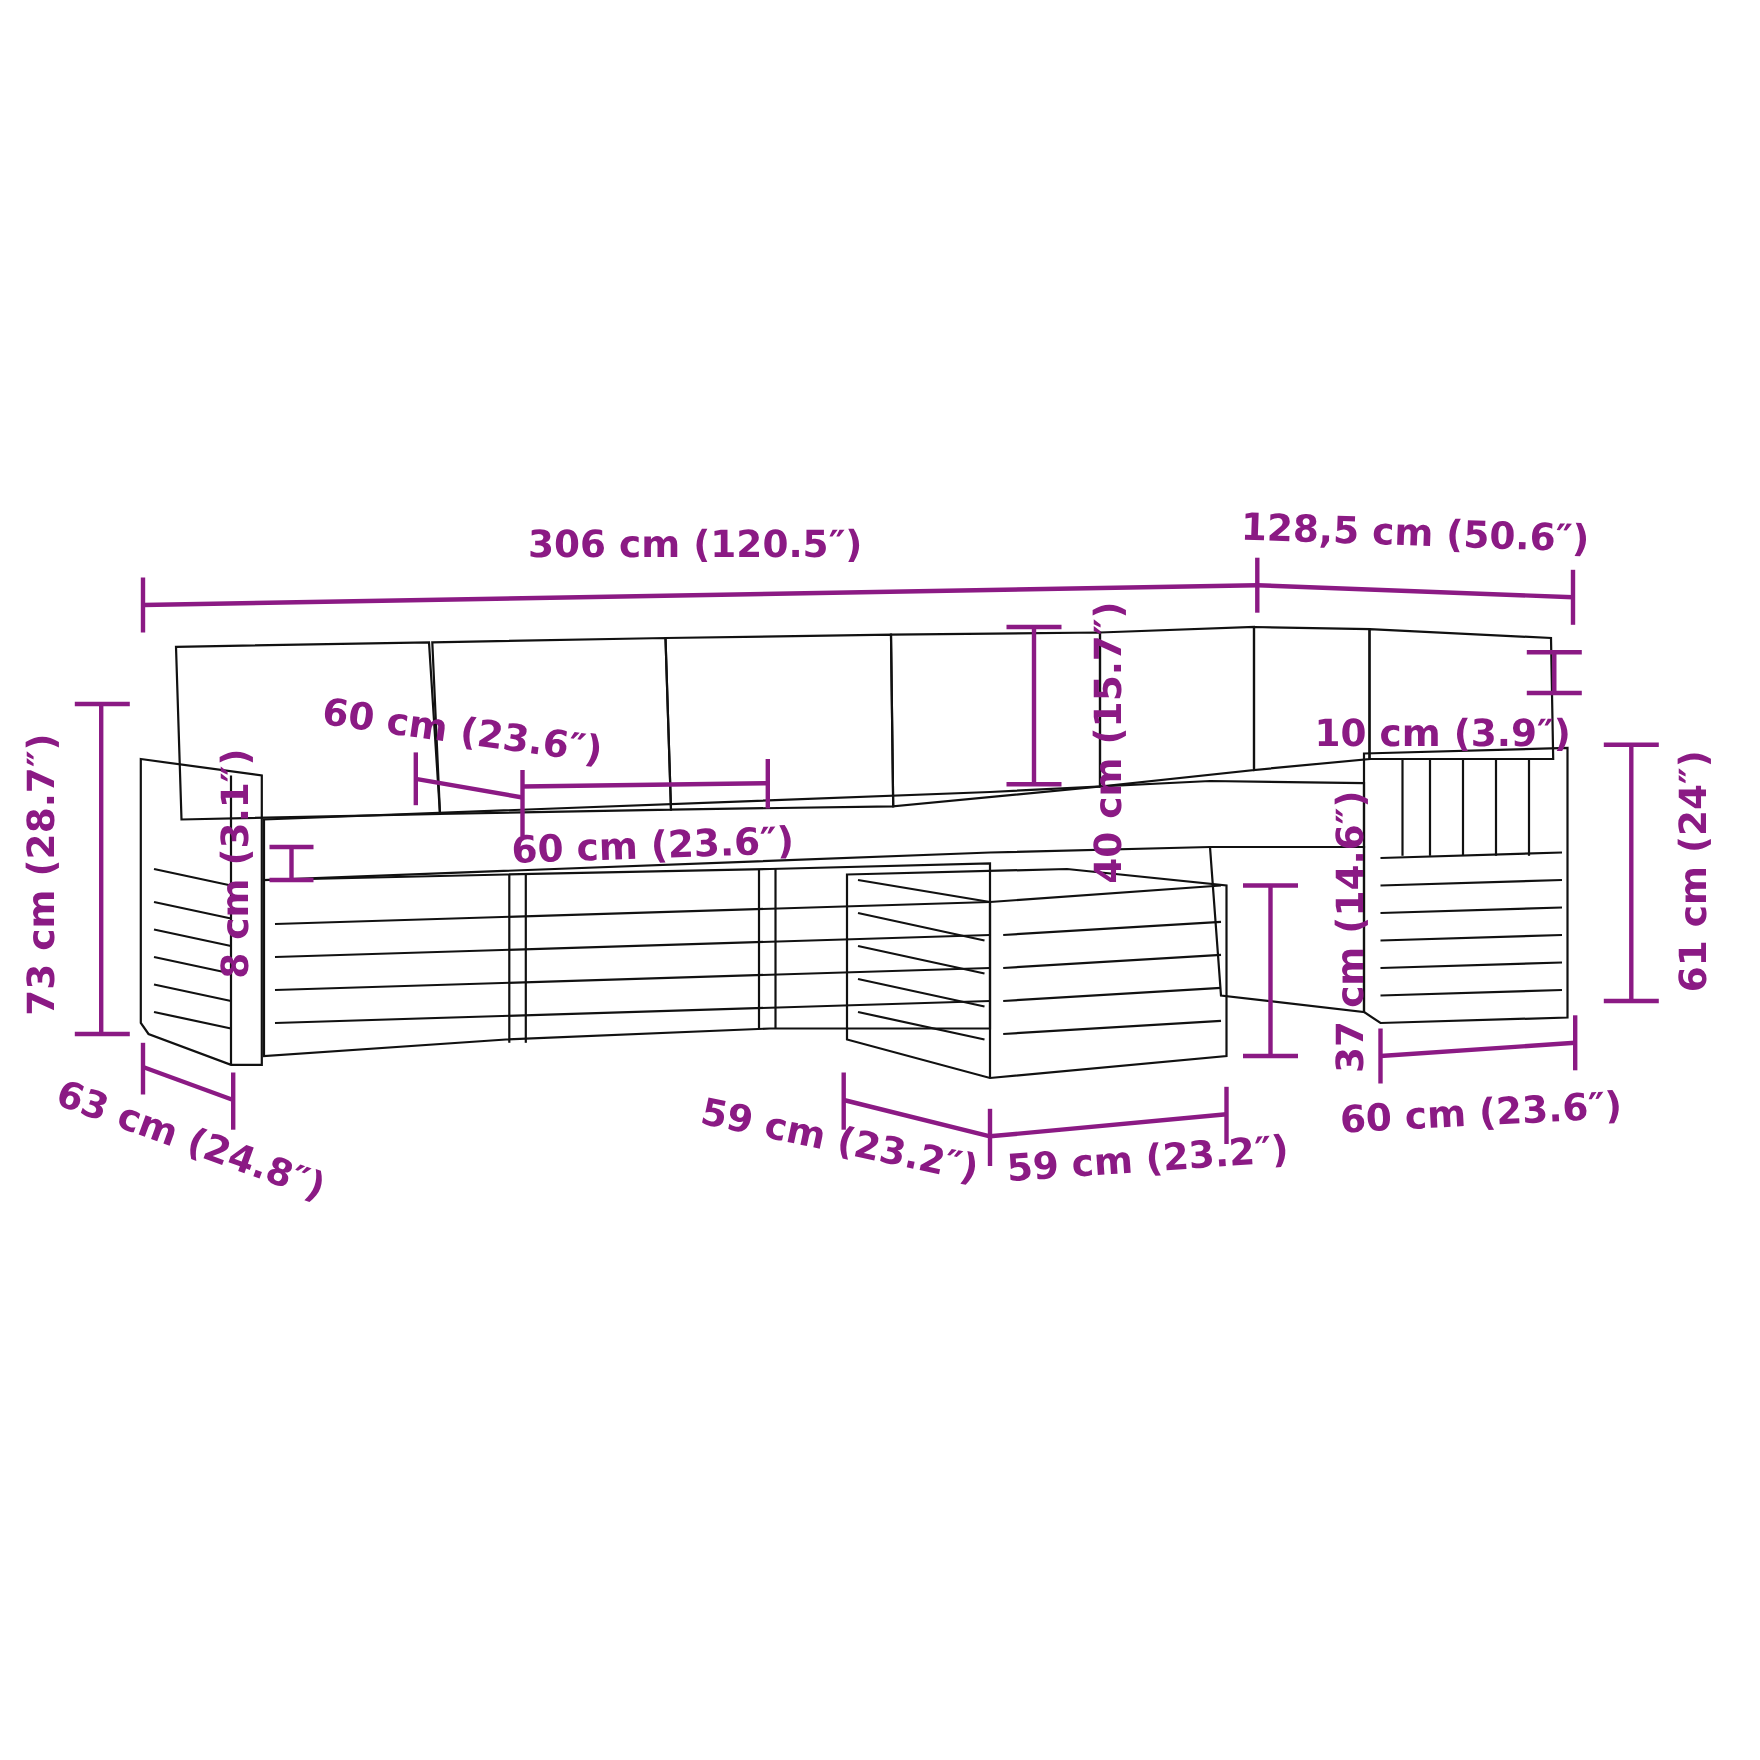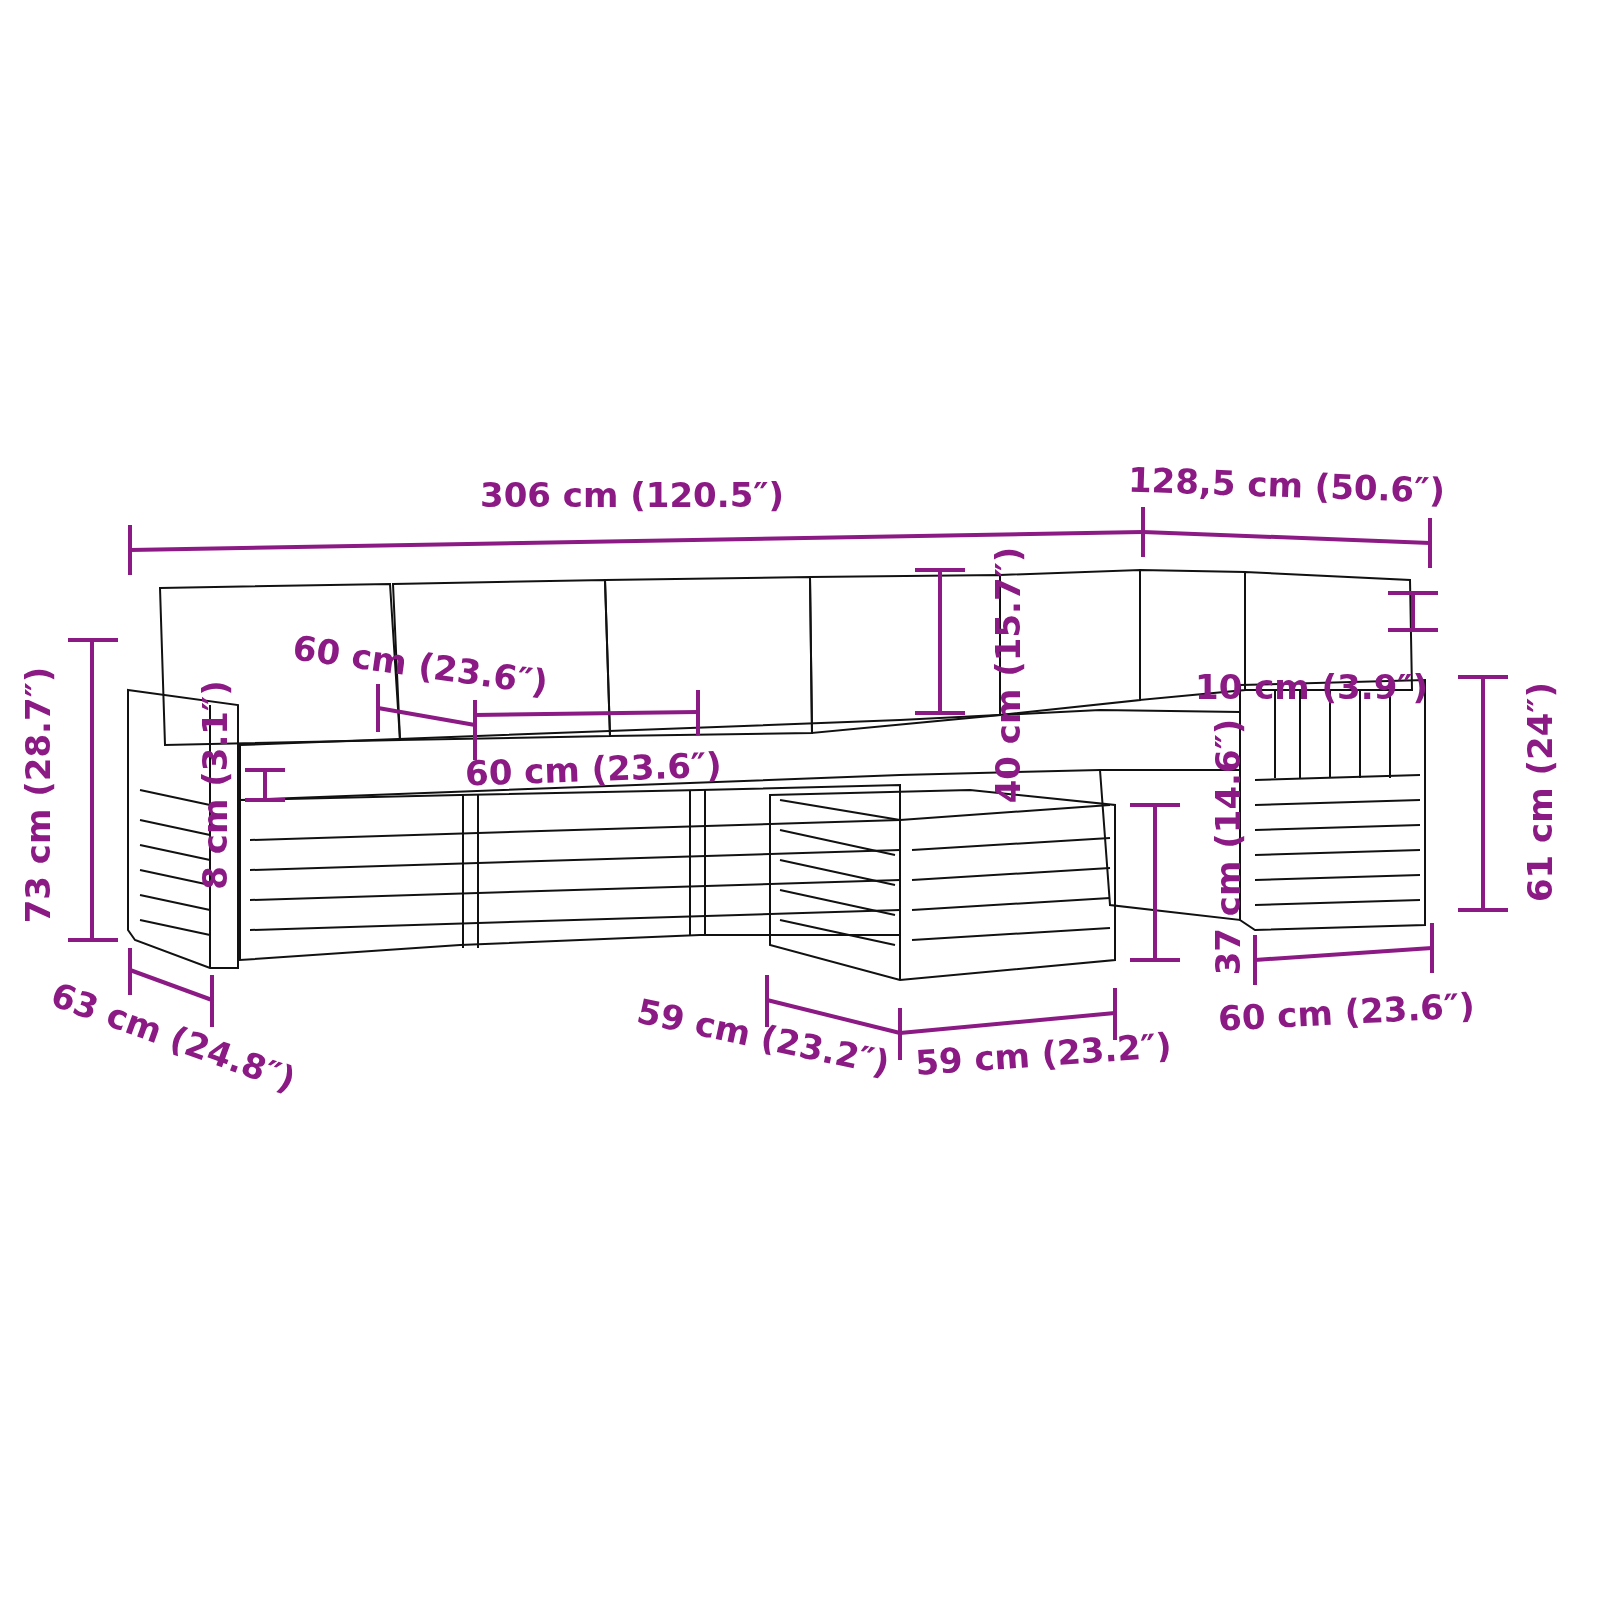--- a/index.html
+++ b/index.html
@@ -118,19 +118,19 @@
   </svg>
 
   <div class="dim" style="left:480px; top:478px;">306 cm (120.5″)</div>
   <div class="dim" style="left:1128px; top:468px; transform:rotate(2deg);">128,5 cm (50.6″)</div>
   <div class="dim" style="left:-90px; top:778px; transform:rotate(-90deg);">73 cm (28.7″)</div>
   <div class="dim" style="left:45px; top:1020px; transform:rotate(20deg);">63 cm (24.8″)</div>
   <div class="dim" style="left:110px; top:768px; transform:rotate(-90deg);">8 cm (3.1″)</div>
   <div class="dim" style="left:292px; top:648px; transform:rotate(8deg);">60 cm (23.6″)</div>
   <div class="dim" style="left:465px; top:752px; transform:rotate(-2deg);">60 cm (23.6″)</div>
   <div class="dim" style="left:880px; top:658px; transform:rotate(-90deg);">40 cm (15.7″)</div>
-  <div class="dim" style="left:1195px; top:650px;margin-top:20px;">10 cm (3.9″)</div>
+  <div class="dim" style="left:1195px; top:650px;">10 cm (3.9″)</div>
   <div class="dim" style="left:1100px; top:830px; transform:rotate(-90deg);">37 cm (14.6″)</div>
   <div class="dim" style="left:1430px; top:775px; transform:rotate(-90deg);">61 cm (24″)</div>
   <div class="dim" style="left:635px; top:1020px; transform:rotate(12deg);">59 cm (23.2″)</div>
   <div class="dim" style="left:915px; top:1037px; transform:rotate(-4deg);">59 cm (23.2″)</div>
   <div class="dim" style="left:1218px; top:995px; transform:rotate(-3deg);">60 cm (23.6″)</div>
 </div>
 
 </body></html>

